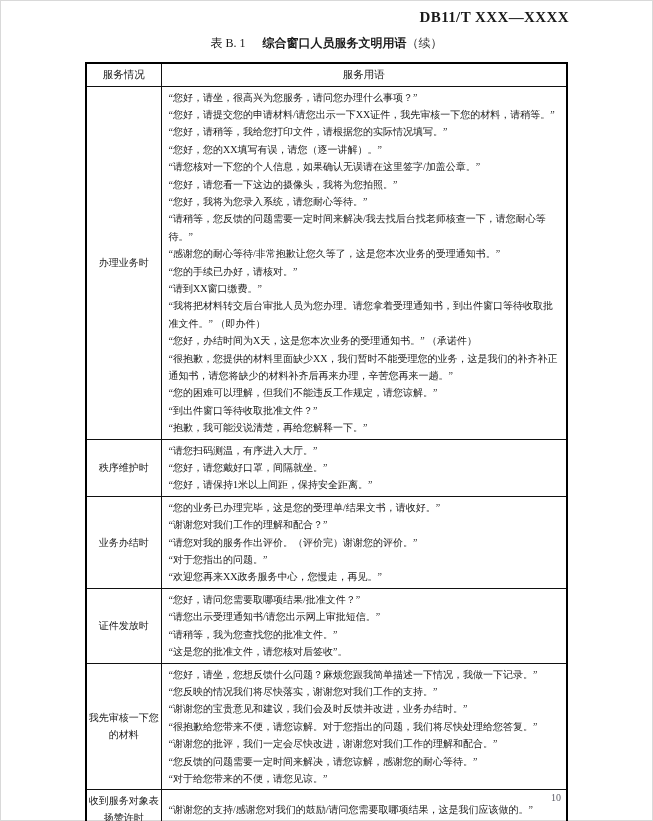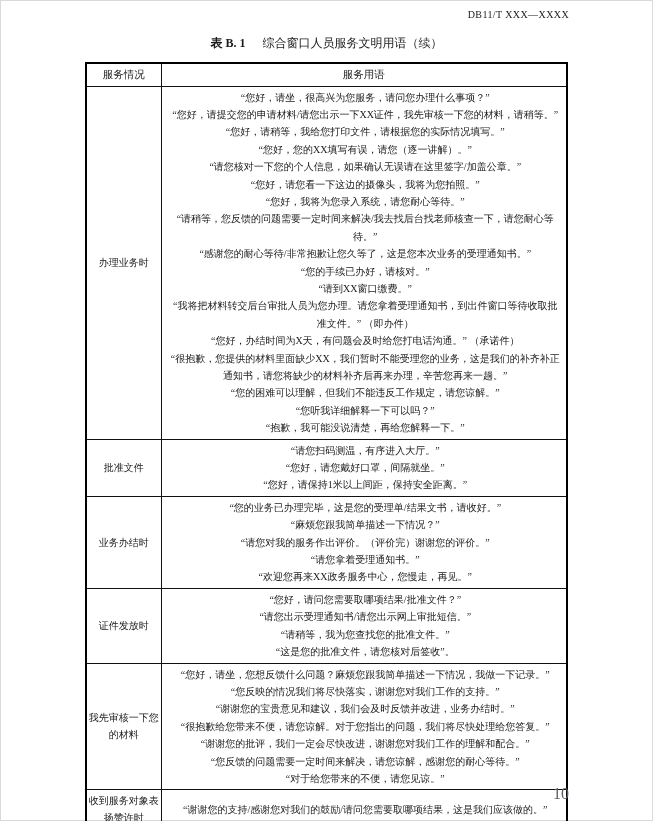--- a/index.html
+++ b/index.html
@@ -12,34 +12,34 @@
     overflow: hidden;
   }
   .page {
     position: absolute; inset: 0;
     background: #ffffff;
     box-shadow: inset 0 0 0 1px #d9d9d9;
   }
   .doc-code {
     position: absolute;
     top: 9px; right: 84px;
-    font-size: 10px;
-    font-weight: normal;
+    font-size: 15px;
+    font-weight: bold;
     letter-spacing: 0.4px;
     white-space: nowrap;
   }
   .table-title {
     position: absolute;
     top: 35px; left: 0; right: 0;
     text-align: center;
     font-size: 12px;
     white-space: nowrap;
   }
-  .table-title .t-prefix { font-weight: bold; margin-right: 17px; }
-  .table-title .t-main   { font-weight: normal; }
+  .table-title .t-prefix { font-weight: normal; margin-right: 17px; }
+  .table-title .t-main   { font-weight: bold; }
   .table-title .t-suffix { font-weight: normal; color: #333; }
   table.service-table {
     position: absolute;
     top: 62px; left: 85px;
     width: 483px;
     border-collapse: collapse;
     border: 2px solid #000;
     table-layout: fixed;
   }
   .service-table th, .service-table td {
@@ -51,31 +51,31 @@
   .service-table th { height: 23px; text-align: center; font-size: 10.5px; margin-top: 37px; }
   .service-table th.col-head-situation { width: 75px; }
   td.col-situation {
     width: 75px;
     text-align: center;
     padding: 2px 0;
     line-height: 17px;
   }
   td.col-phrases {
     padding: 2px 4px 2px 7px;
-    text-align: center;
+    text-align: left;
   }
   .phrase {
     line-height: 17.4px;
     letter-spacing: 0;
     word-break: break-all;
   }
   .page-number {
     position: absolute;
-    bottom: 18px; right: 84px;
-    font-size: 16px;
+    bottom: 18px; right: 92px;
+    font-size: 10px;
     color: #5c5c66;
   }
 </style>
 </head>
 <body>
 
 <div class="page">
 
   <div class="doc-code">DB11/T XXX—XXXX</div>
 
@@ -99,42 +99,42 @@
             <div class="phrase">“您好，请稍等，我给您打印文件，请根据您的实际情况填写。”</div>
             <div class="phrase">“您好，您的XX填写有误，请您（逐一讲解）。”</div>
             <div class="phrase">“请您核对一下您的个人信息，如果确认无误请在这里签字/加盖公章。”</div>
             <div class="phrase">“您好，请您看一下这边的摄像头，我将为您拍照。”</div>
             <div class="phrase">“您好，我将为您录入系统，请您耐心等待。”</div>
             <div class="phrase">“请稍等，您反馈的问题需要一定时间来解决/我去找后台找老师核查一下，请您耐心等待。”</div>
             <div class="phrase">“感谢您的耐心等待/非常抱歉让您久等了，这是您本次业务的受理通知书。”</div>
             <div class="phrase">“您的手续已办好，请核对。”</div>
             <div class="phrase">“请到XX窗口缴费。”</div>
             <div class="phrase">“我将把材料转交后台审批人员为您办理。请您拿着受理通知书，到出件窗口等待收取批准文件。” （即办件）</div>
-            <div class="phrase">“您好，办结时间为X天，有问题会及时给您打电话沟通。” （承诺件）</div>
+            <div class="phrase">“您好，办结时间为X天，这是您本次业务的受理通知书。” （承诺件）</div>
             <div class="phrase">“很抱歉，您提供的材料里面缺少XX，我们暂时不能受理您的业务，这是我们的补齐补正通知书，请您将缺少的材料补齐后再来办理，辛苦您再来一趟。”</div>
             <div class="phrase">“您的困难可以理解，但我们不能违反工作规定，请您谅解。”</div>
-            <div class="phrase">“您听我详细解释一下可以吗？”</div>
+            <div class="phrase">“到出件窗口等待收取批准文件？”</div>
             <div class="phrase">“抱歉，我可能没说清楚，再给您解释一下。”</div>
           </td>
         </tr>
         <tr>
-          <td class="col-situation">批准文件</td>
+          <td class="col-situation">秩序维护时</td>
           <td class="col-phrases">
             <div class="phrase">“请您扫码测温，有序进入大厅。”</div>
             <div class="phrase">“您好，请您戴好口罩，间隔就坐。”</div>
             <div class="phrase">“您好，请保持1米以上间距，保持安全距离。”</div>
           </td>
         </tr>
         <tr>
           <td class="col-situation">业务办结时</td>
           <td class="col-phrases">
             <div class="phrase">“您的业务已办理完毕，这是您的受理单/结果文书，请收好。”</div>
-            <div class="phrase">“麻烦您跟我简单描述一下情况？”</div>
+            <div class="phrase">“谢谢您对我们工作的理解和配合？”</div>
             <div class="phrase">“请您对我的服务作出评价。（评价完）谢谢您的评价。”</div>
-            <div class="phrase">“请您拿着受理通知书。”</div>
+            <div class="phrase">“对于您指出的问题。”</div>
             <div class="phrase">“欢迎您再来XX政务服务中心，您慢走，再见。”</div>
           </td>
         </tr>
         <tr>
           <td class="col-situation">证件发放时</td>
           <td class="col-phrases">
             <div class="phrase">“您好，请问您需要取哪项结果/批准文件？”</div>
             <div class="phrase">“请您出示受理通知书/请您出示网上审批短信。”</div>
             <div class="phrase">“请稍等，我为您查找您的批准文件。”</div>
             <div class="phrase">“这是您的批准文件，请您核对后签收”。</div>

